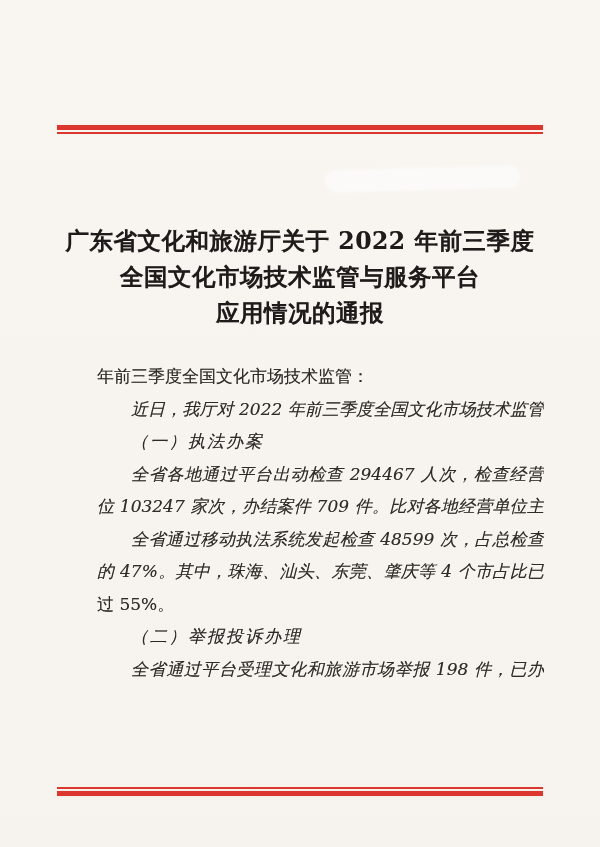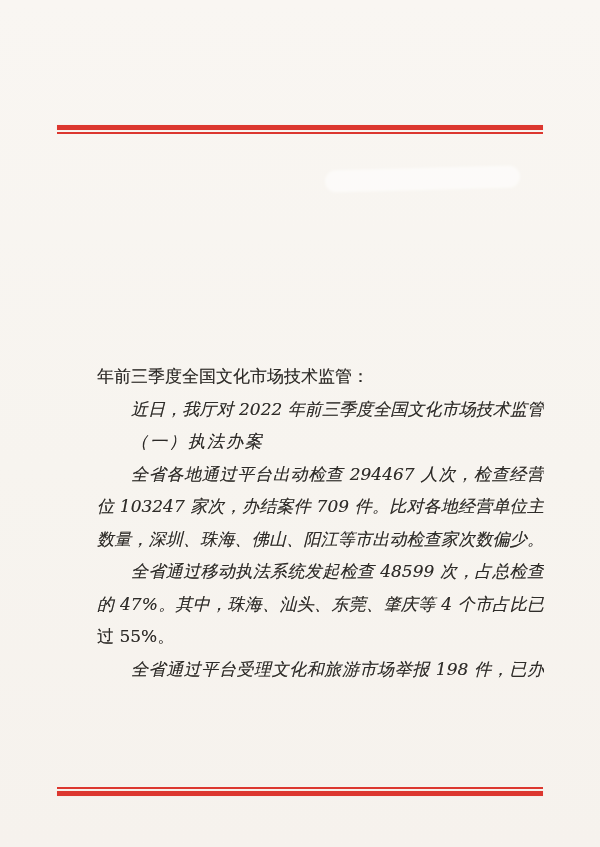--- a/index.html
+++ b/index.html
@@ -91,31 +91,36 @@
 <div class="page">
 
 
   <div class="rule rule-top">
     <div class="bar thick"></div>
     <div class="bar thin"></div>
   </div>
 
   <div class="scan-smudge"></div>
 
+  <div class="doc-title">
+    <div>广东省文化和旅游厅关于 2022 年前三季度</div>
+    <div>全国文化市场技术监管与服务平台</div>
+    <div>应用情况的通报</div>
+  </div>
 
   <div class="doc-body">
     <div class="bl">年前三季度全国文化市场技术监管：</div>
     <div class="bl ind full">近日，我厅对 2022 年前三季度全国文化市场技术监管</div>
     <div class="bl ind h-kai">（一）执法办案</div>
     <div class="bl ind full">全省各地通过平台出动检查 294467 人次，检查经营单</div>
     <div class="bl full">位 103247 家次，办结案件 709 件。比对各地经营单位主体</div>
-    <div class="bl full">数量，深圳、珠海、佛山、阳江等市出动检查家次数偏少。</div>
     <div class="bl ind full">全省通过移动执法系统发起检查 48599 次，占总检查数</div>
     <div class="bl full">的 47%。其中，珠海、汕头、东莞、肇庆等 4 个市占比已超</div>
     <div class="bl">过 55%。</div>
+    <div class="bl ind h-kai">（二）举报投诉办理</div>
     <div class="bl ind full">全省通过平台受理文化和旅游市场举报 198 件，已办结</div>
   </div>
 
   <div class="rule rule-bottom">
     <div class="bar thin"></div>
     <div class="bar thick"></div>
   </div>
 
 </div>
 

